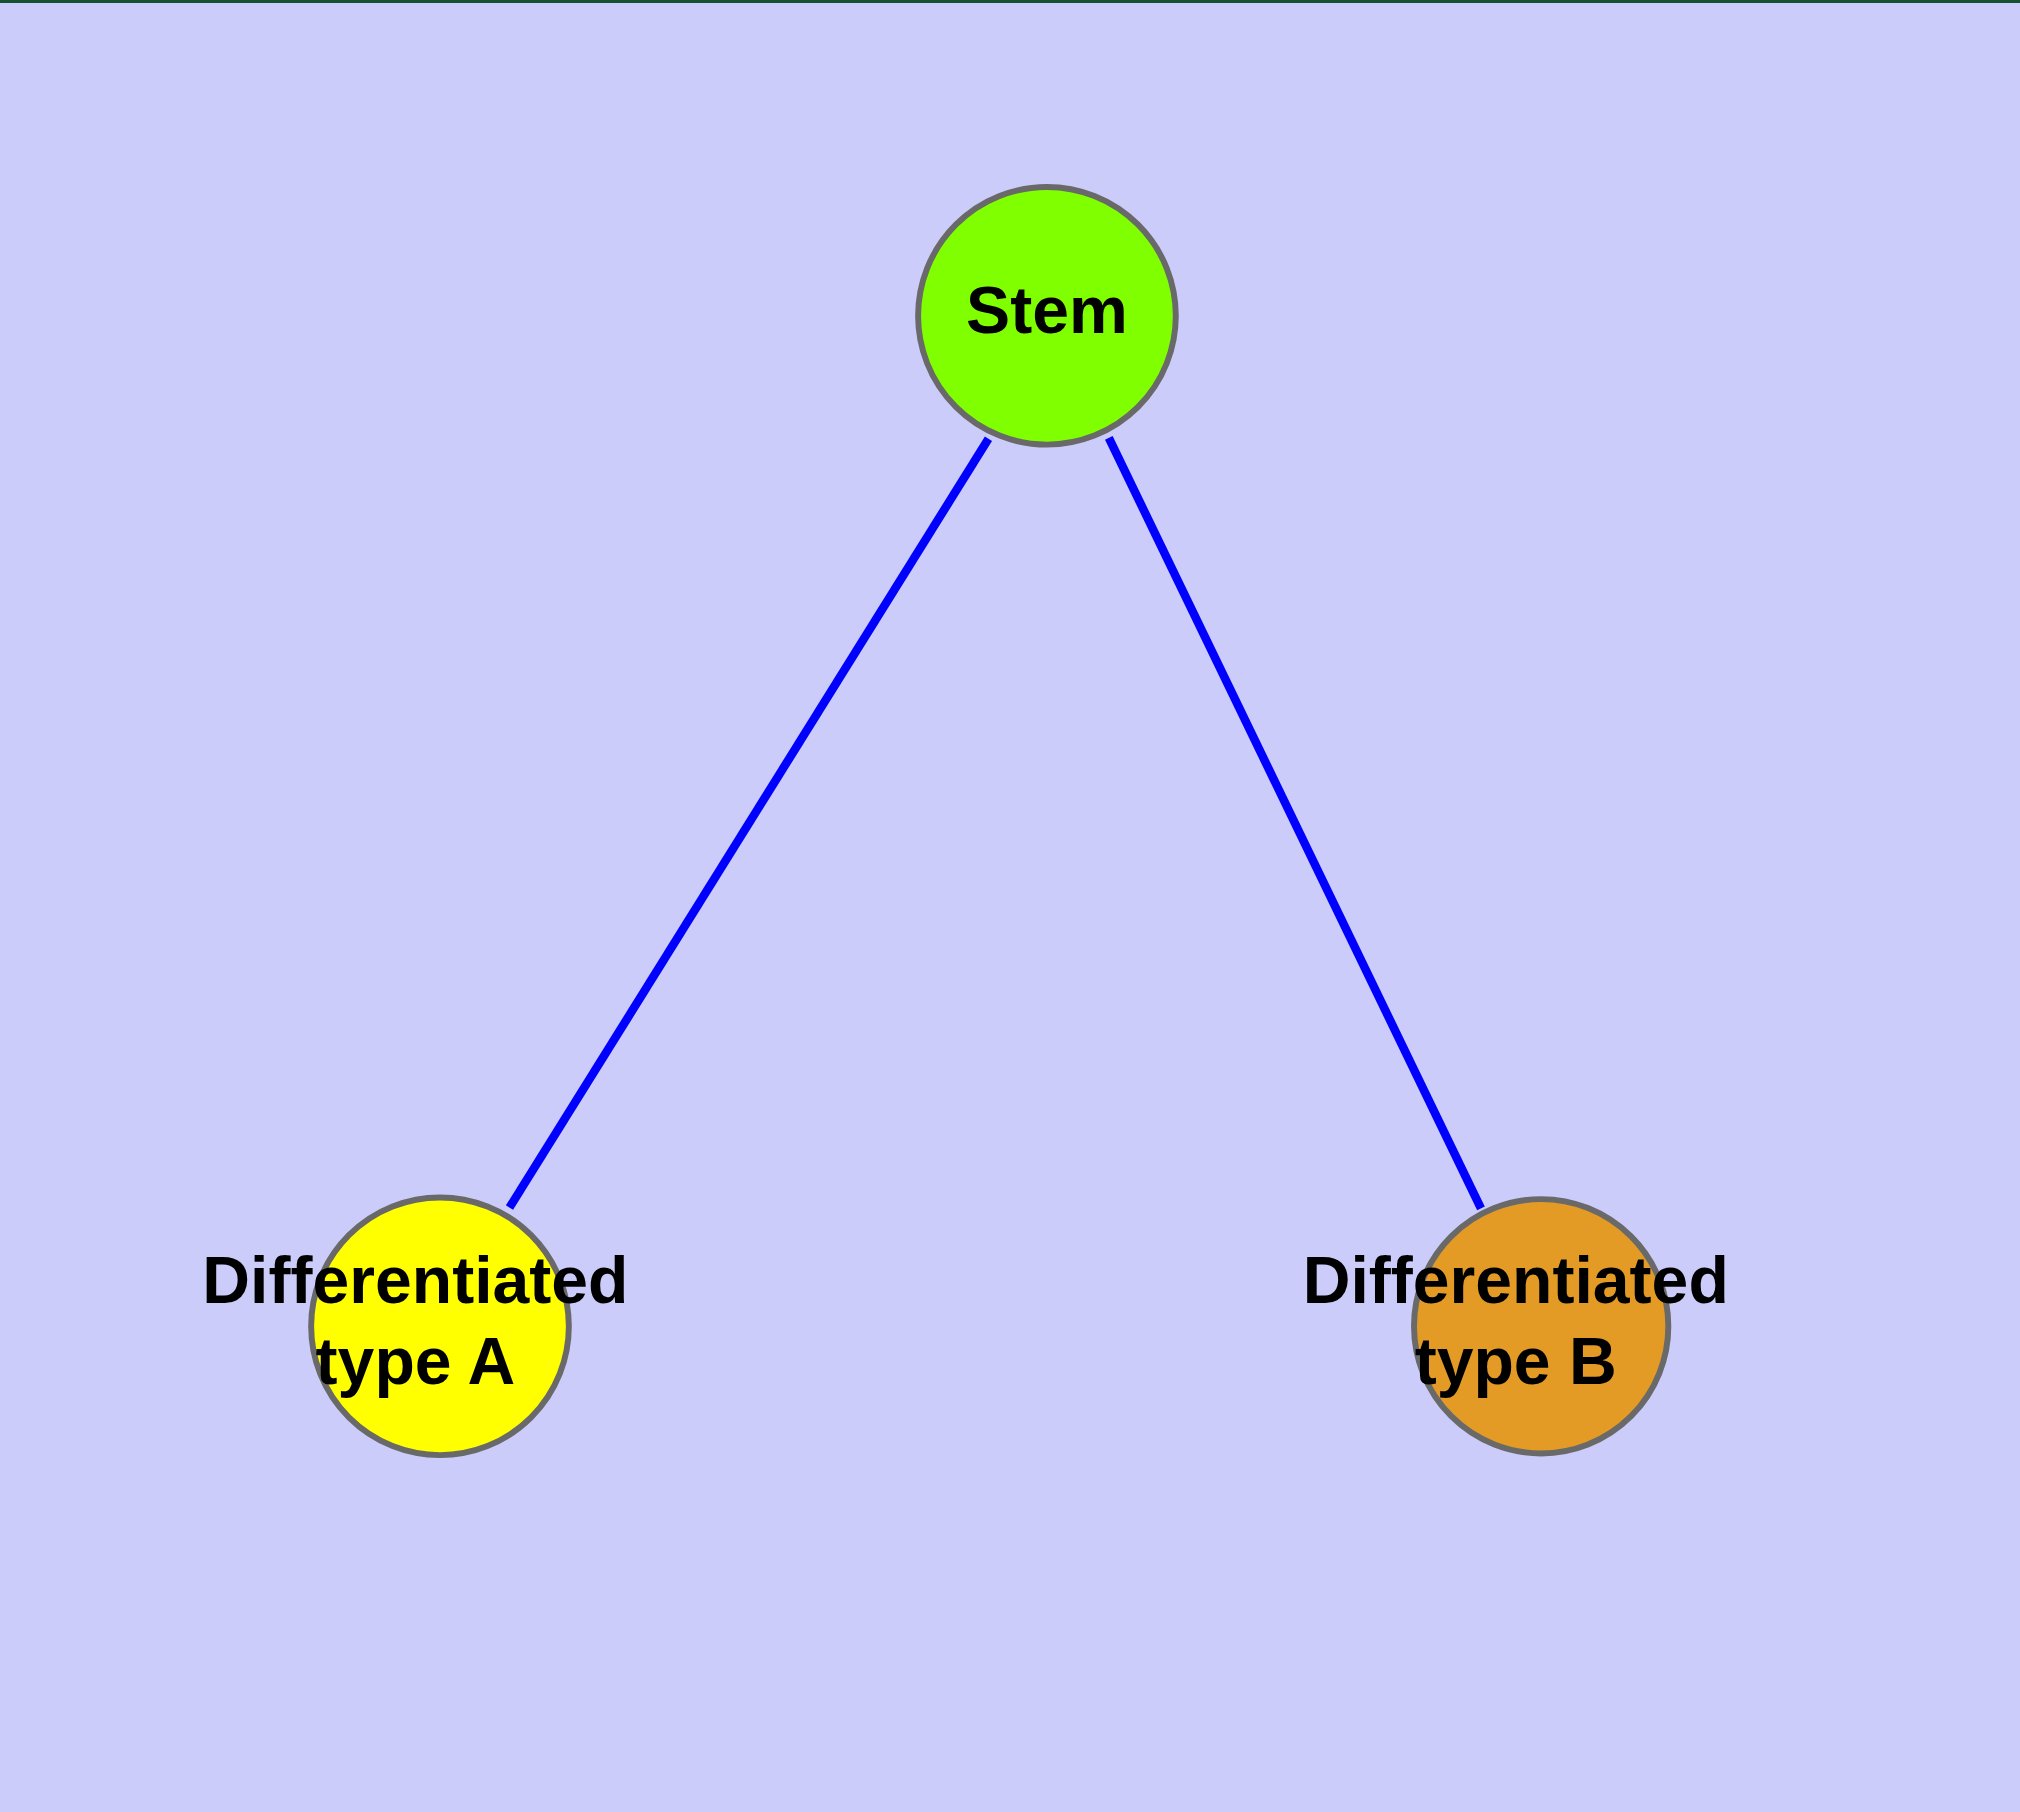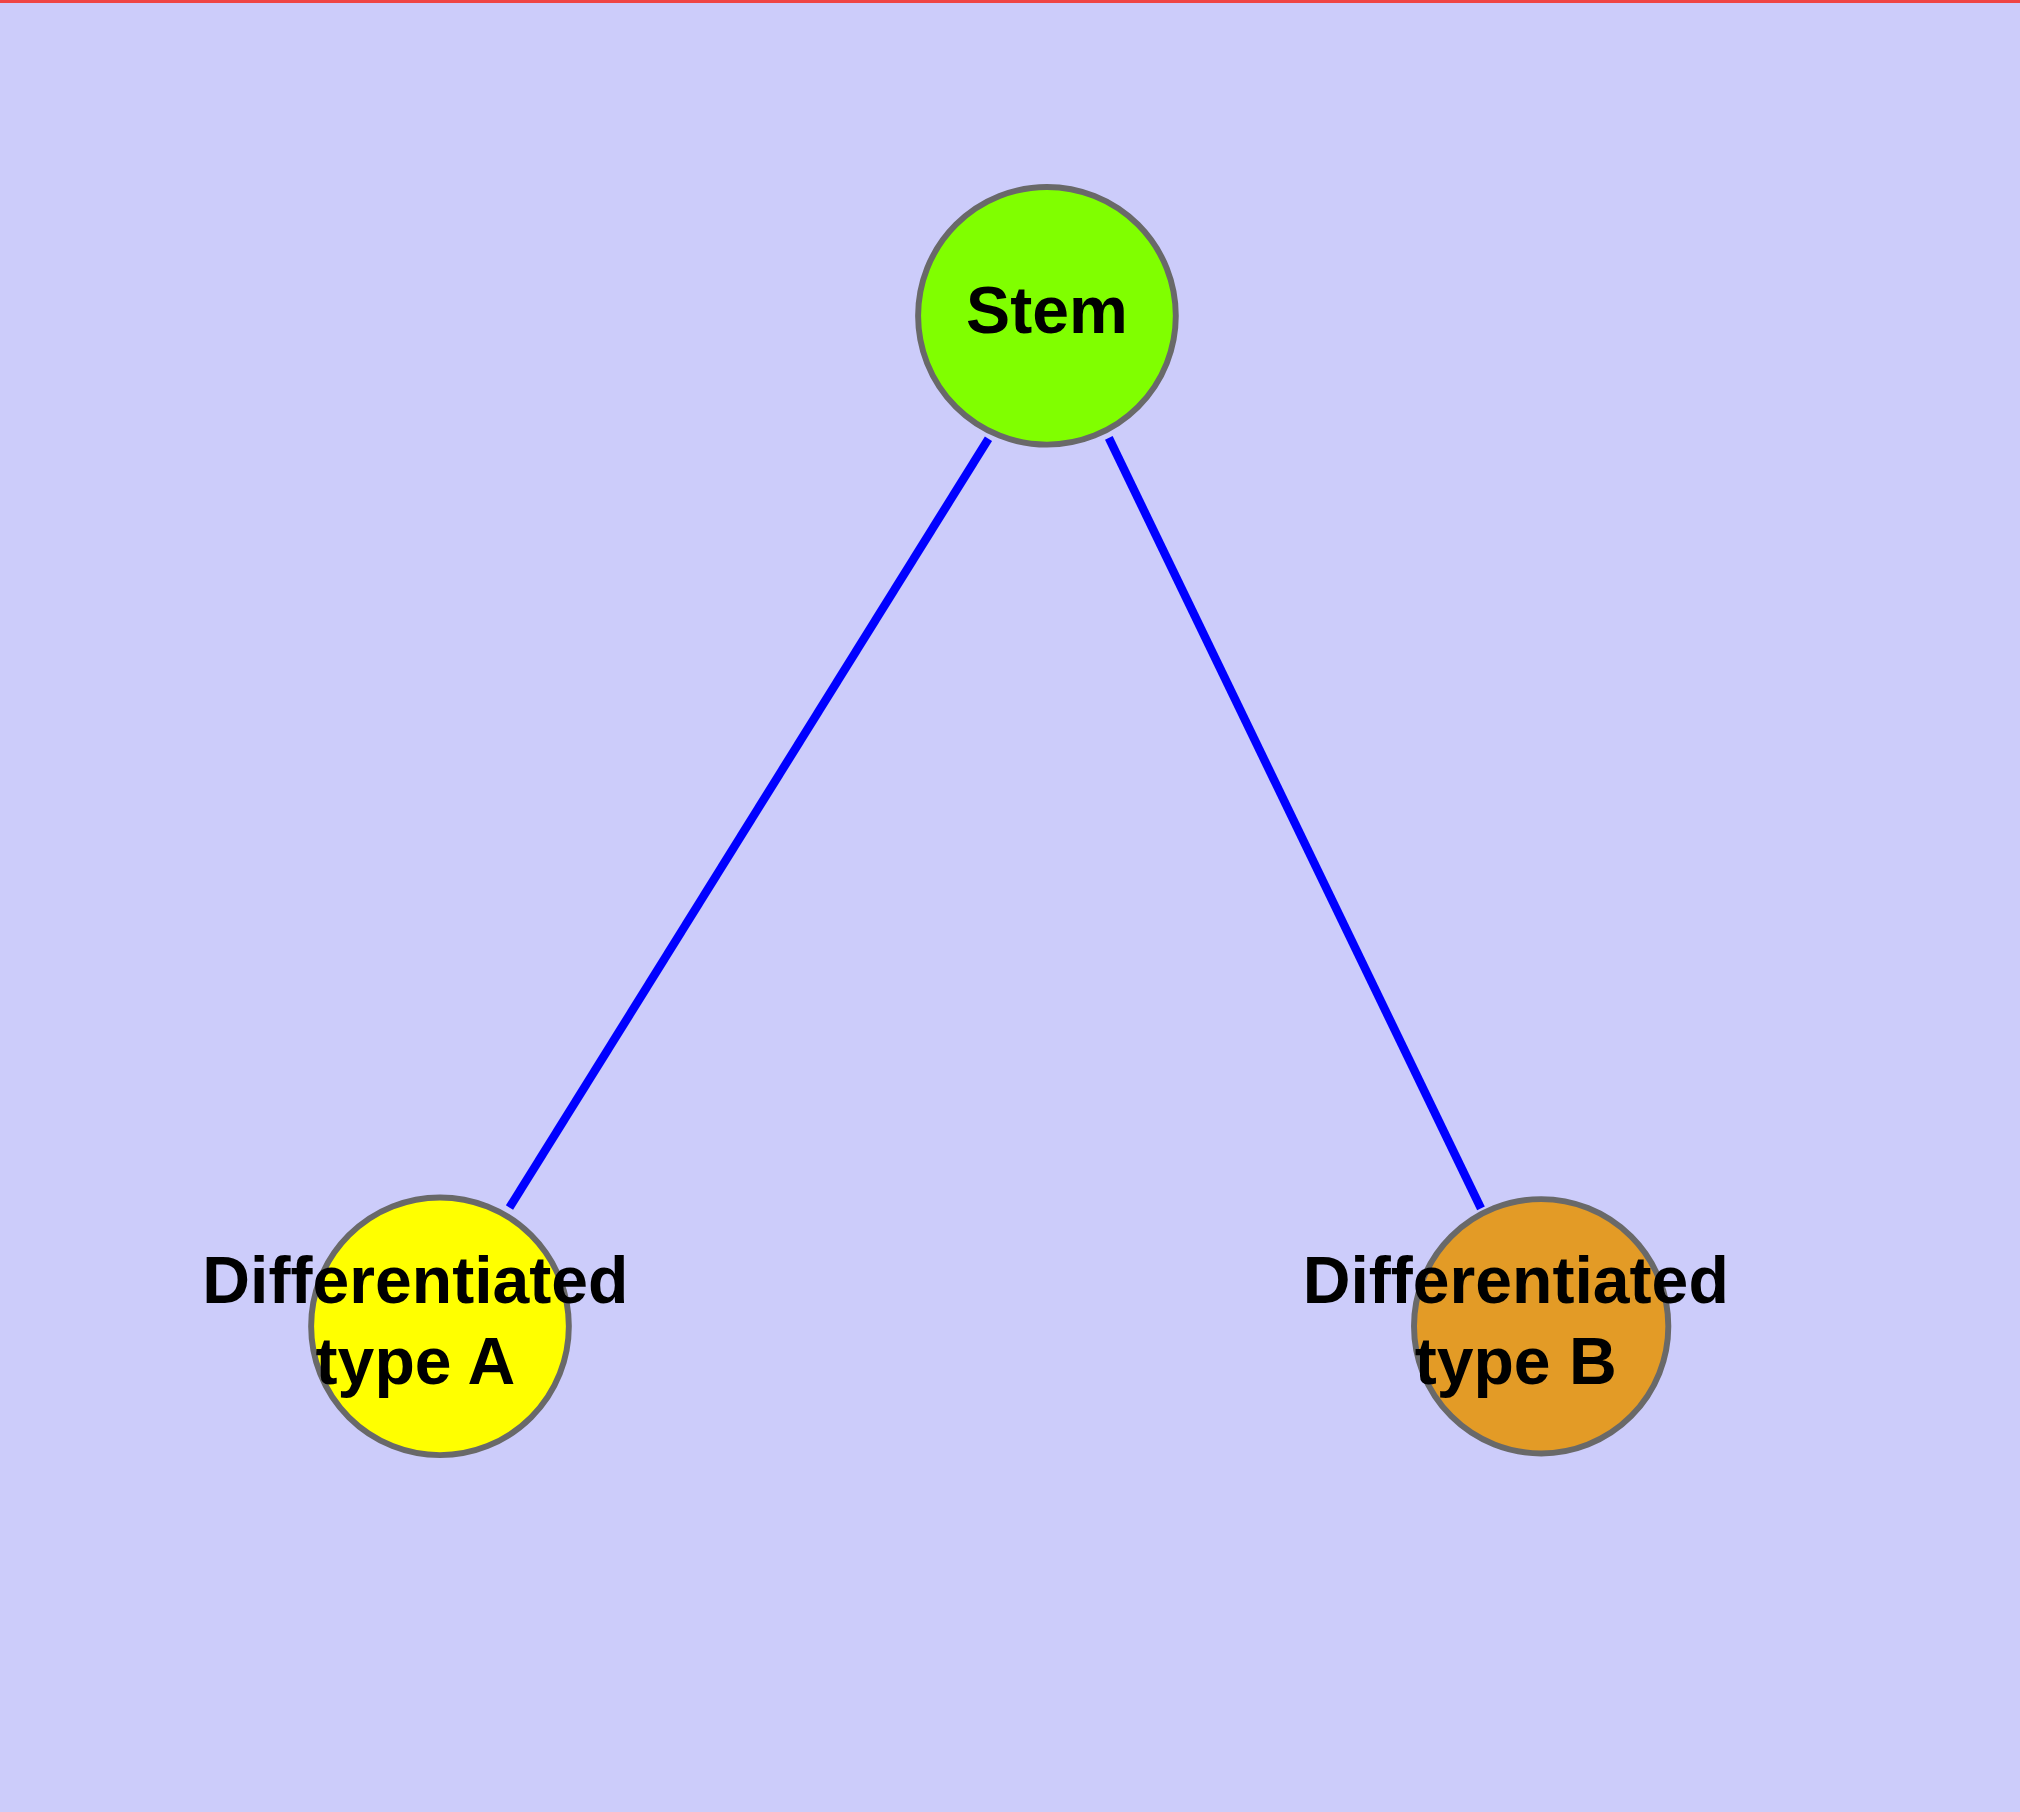--- a/index.html
+++ b/index.html
@@ -5,21 +5,21 @@
 <style>
   html, body {
     margin: 0;
     padding: 0;
     background: #ffffff;
   }
   #canvas {
     position: relative;
     width: 2021px;
     height: 1812px;
-    background: #ef4444;
+    background: #14532d;
     overflow: hidden;
     font-family: "Liberation Sans", "DejaVu Sans", sans-serif;
   }
   #plot-area {
     position: absolute;
     left: 0;
     top: 3.4px;
     width: 2021px;
     height: 1809px;
     background: #ccccfa;

